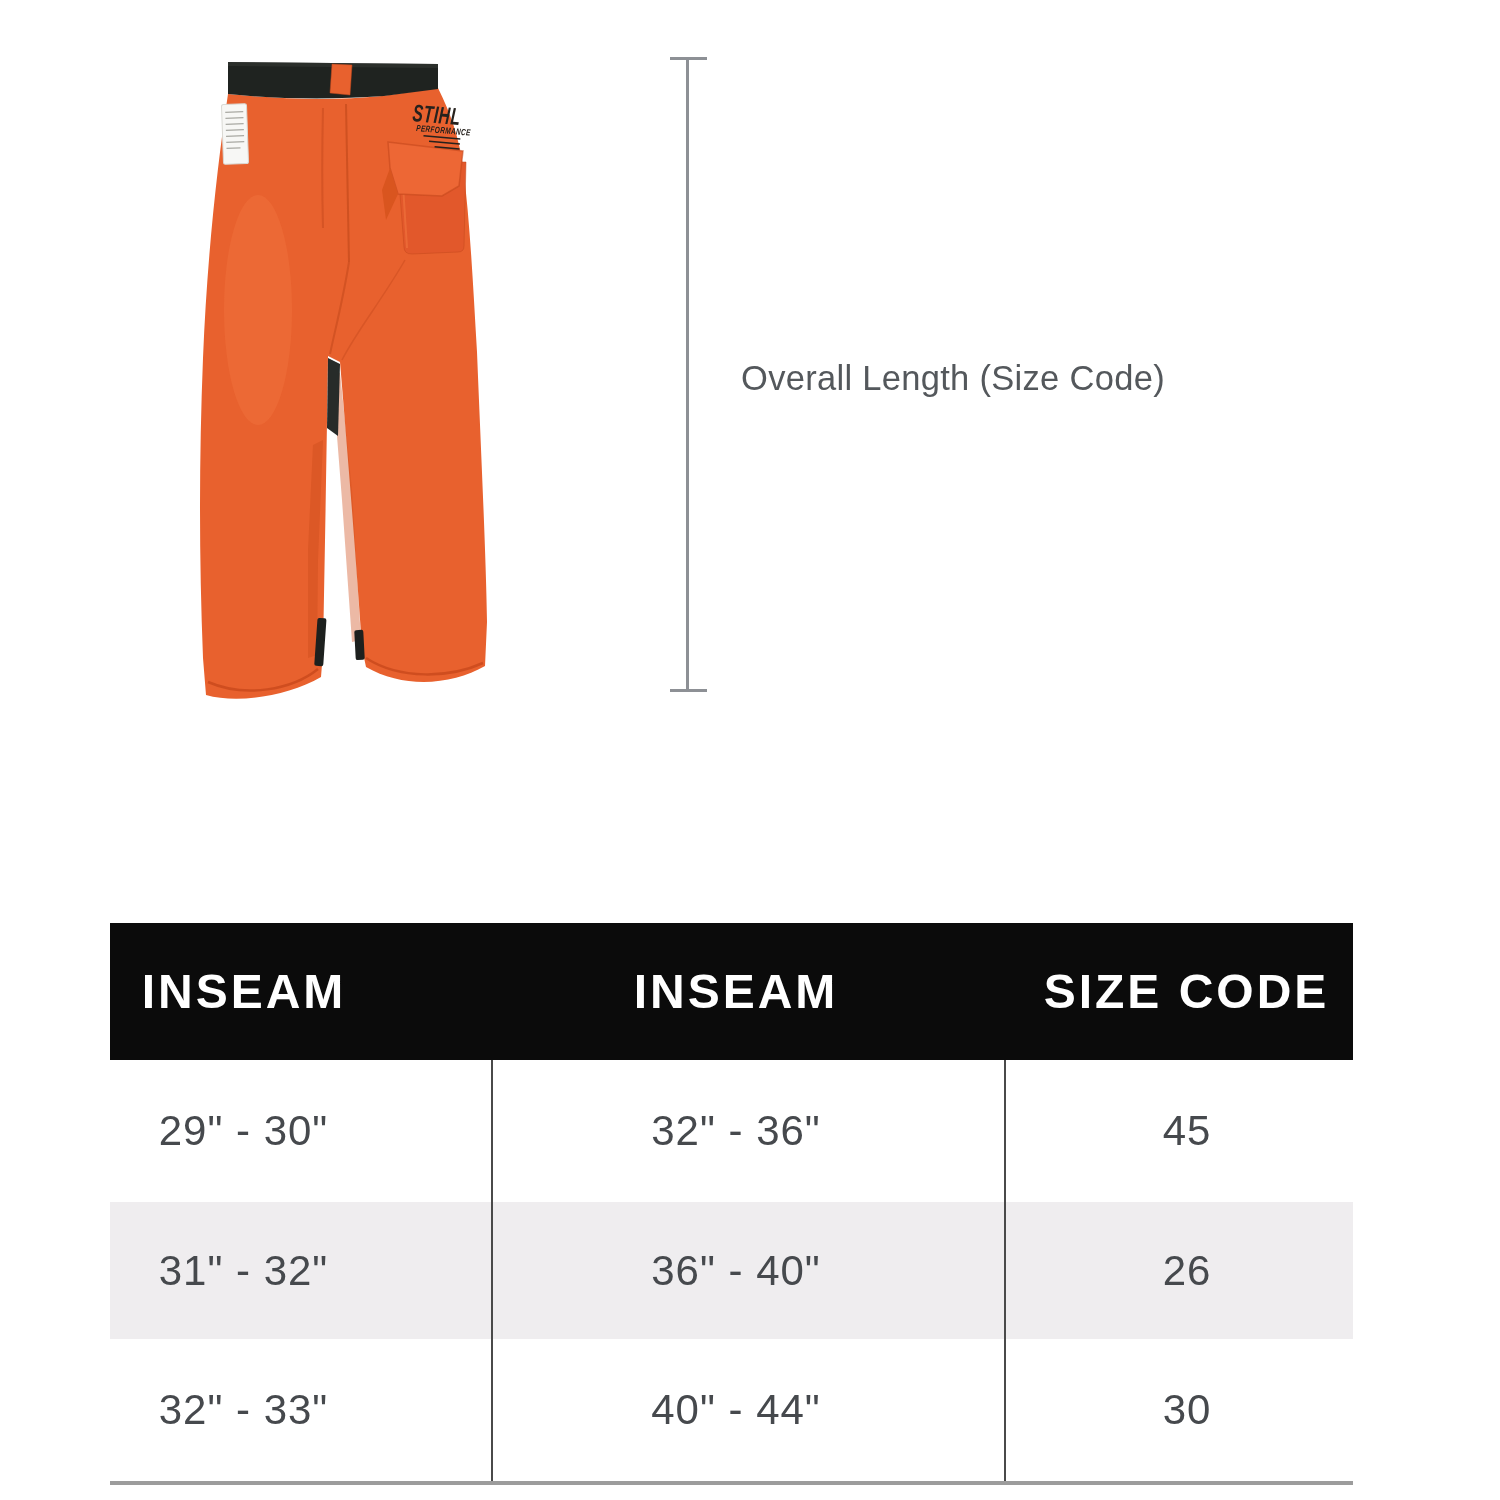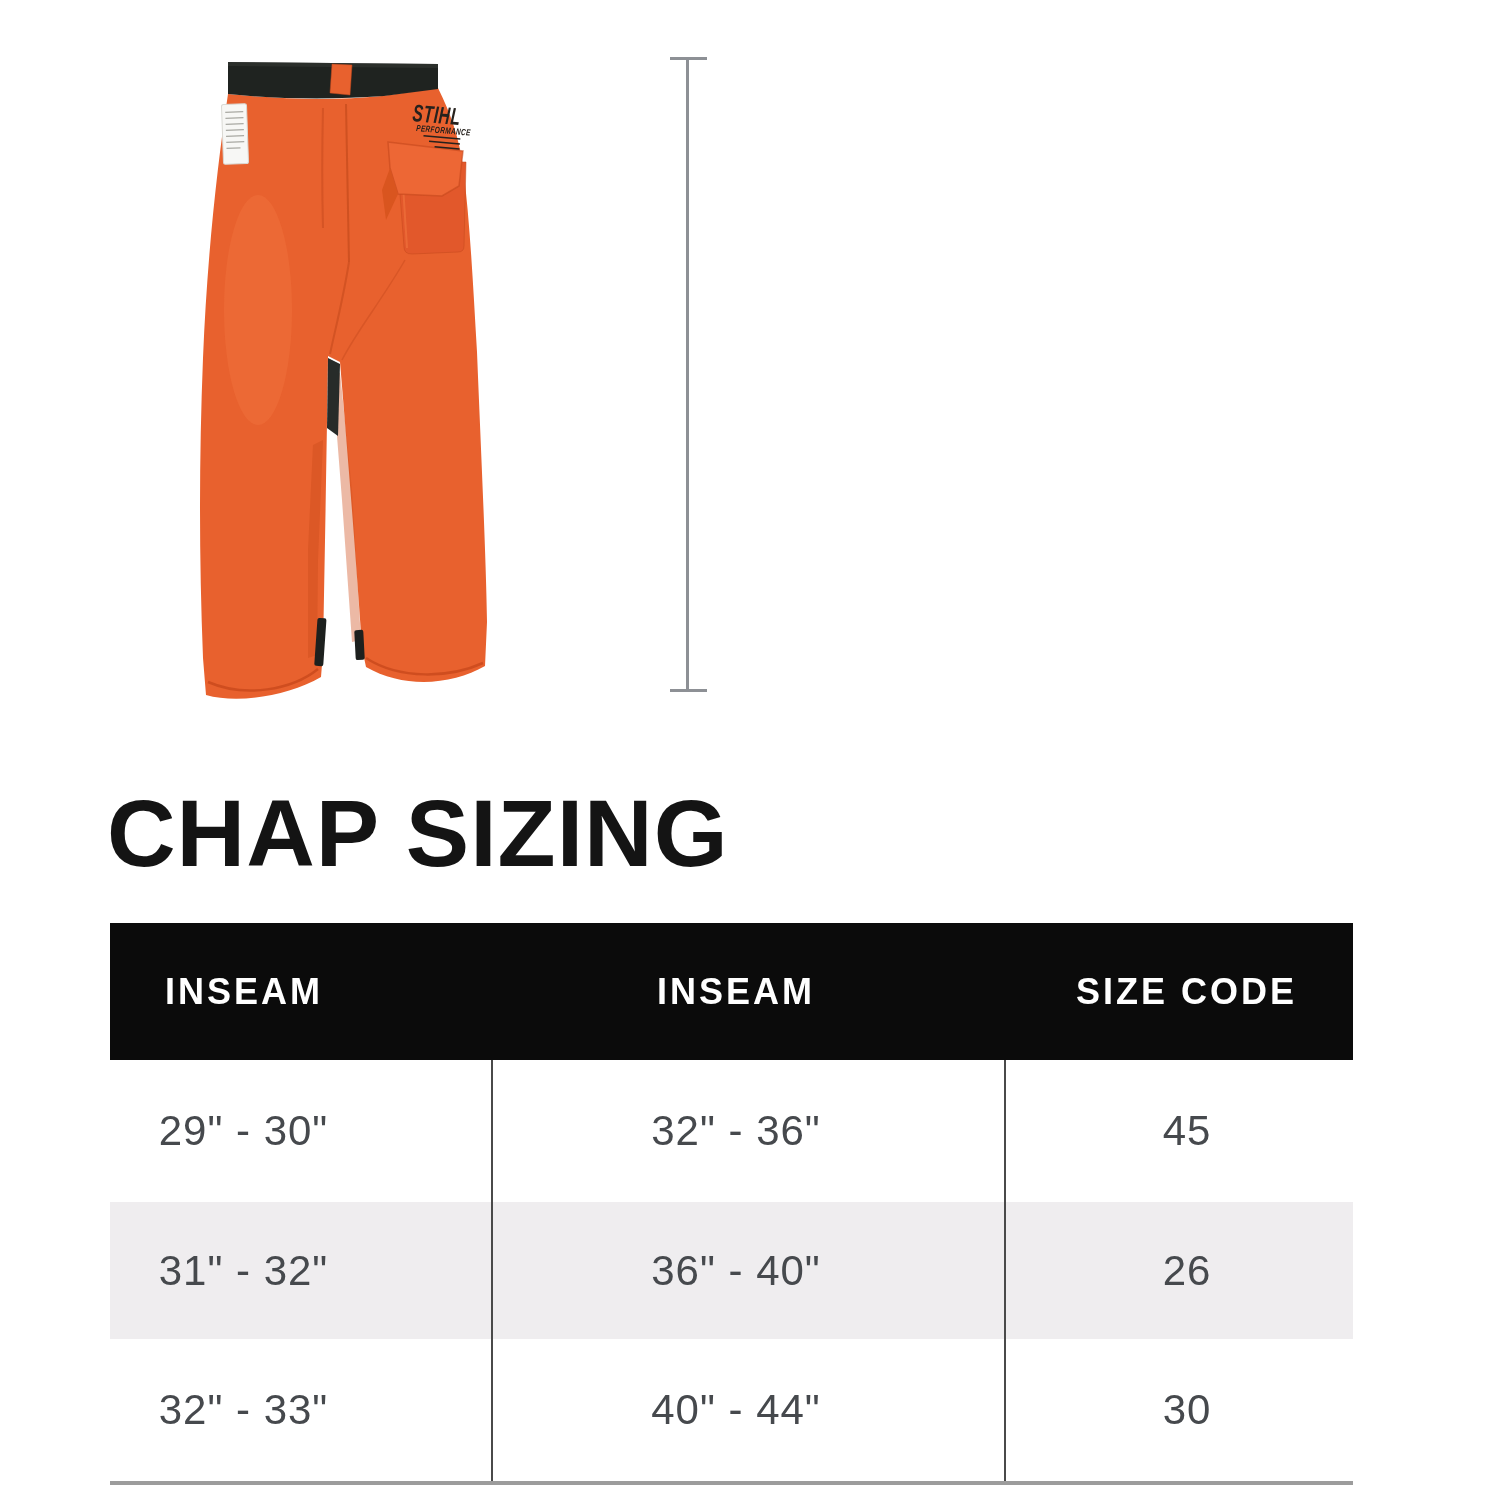--- a/index.html
+++ b/index.html
@@ -27,21 +27,21 @@
   table.sizing{
     position:absolute;left:110px;top:923px;width:1243px;
     border-collapse:collapse;table-layout:fixed;
     border-bottom:4px solid #9c9c9c;
   }
   table.sizing col.c1{width:382px;}
   table.sizing col.c2{width:513px;}
   table.sizing col.c3{width:348px;}
   table.sizing th{
     background:#0b0b0b;color:#ffffff;height:135px;
-    font-size:36px;font-weight:bold;letter-spacing:3px;text-align:center;
+    font-size:48px;font-weight:bold;letter-spacing:3px;text-align:center;
   }
   table.sizing td{
     height:140px;text-align:center;font-size:42px;color:#46494d;letter-spacing:1px;
   }
   table.sizing tbody tr.alt{background:#efedef;}
   table.sizing tbody tr.alt td{height:135px;}
   table.sizing tbody td + td{border-left:2px solid #4a4a4a;}
   
   table.sizing th.col1, table.sizing td.col1{padding-right:115px;}
   table.sizing th.col2, table.sizing td.col2{padding-right:26px;}
@@ -113,22 +113,22 @@
         <line x1="425" y1="135" x2="462" y2="135"></line>
         <line x1="431" y1="140" x2="462" y2="140"></line>
         <line x1="437" y1="145" x2="462" y2="145"></line>
       </g>
     </g>
   </svg>
 
   <div class="measure-cap top"></div>
   <div class="measure-vline"></div>
   <div class="measure-cap bottom"></div>
+  <div class="measure-label">Overall Length (Size Code)</div>
 
-  <h1 class="page-heading">CHAP SIZING</h1>
 
   <table class="sizing">
     <colgroup>
         <col class="c1">
         <col class="c2">
         <col class="c3">
       </colgroup>
     <thead>
       <tr>
         <th class="col1">INSEAM</th>

